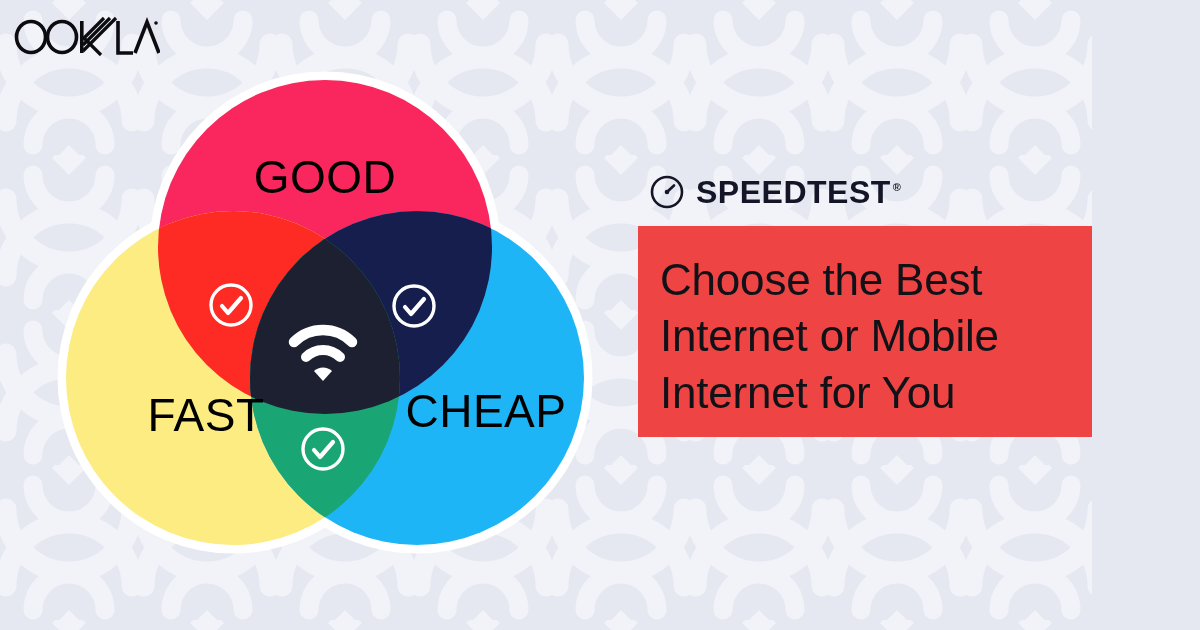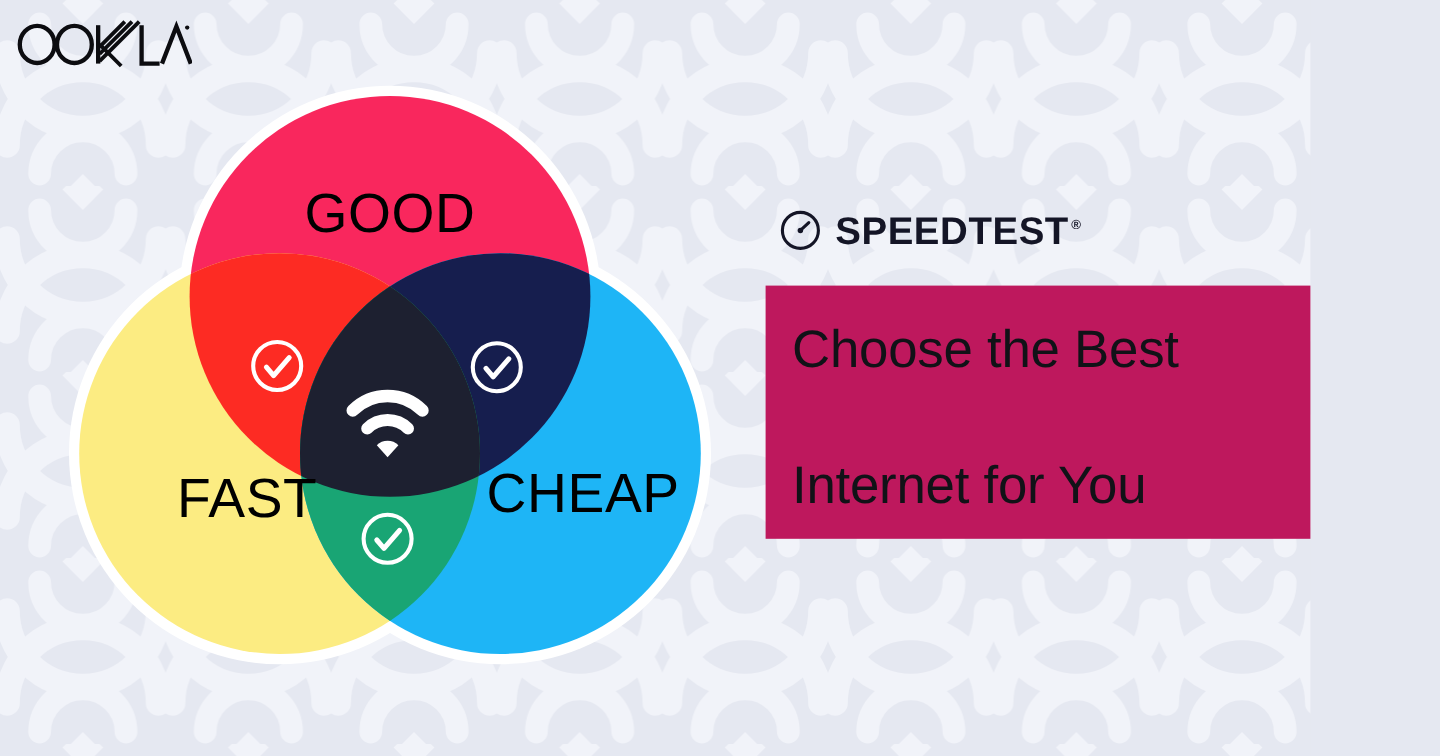--- a/index.html
+++ b/index.html
@@ -62,21 +62,21 @@
     left: 638px;
     top: 170px;
     width: 480px;
   }
 
   #speedtest-logo-row {
     display: flex;
     align-items: center;
     height: 44px;
     margin-left: 12px;
-    margin-bottom: 24px;
+    margin-bottom: 12px;
   }
   #speedtest-gauge {
     width: 34px;
     height: 34px;
     margin-right: 12px;
     flex: 0 0 auto;
   }
   #speedtest-wordmark {
     font-family: "Liberation Sans", sans-serif;
     font-weight: bold;
@@ -88,21 +88,21 @@
   }
   #speedtest-reg {
     font-size: 11px;
     vertical-align: super;
     font-weight: bold;
     color: #141526;
     margin-left: 2px;
   }
 
   #headline-box {
-    background: #be185d;
+    background: #ef4444;
     width: 478px;
     height: 211px;
     box-sizing: border-box;
     padding: 26px 24px 20px 22px;
   }
   #headline {
     font-family: "Liberation Sans", sans-serif;
     font-weight: 400;
     font-size: 44px;
     line-height: 1.28;
@@ -239,20 +239,20 @@
         <circle cx="17" cy="17" r="15" fill="none" stroke="#141526" stroke-width="2.6"></circle>
         <circle cx="17" cy="17" r="2.3" fill="#141526"></circle>
         <path d="M17 17 L 24 10.5" stroke="#141526" stroke-width="2.6" stroke-linecap="round"></path>
       </svg>
       <div id="speedtest-wordmark"><span>SPEEDTEST</span><span id="speedtest-reg">®</span></div>
     </div>
 
     <div id="headline-box">
       <h1 id="headline">
         <span>Choose the Best</span><br>
-        <br>
+        <span>Internet or Mobile</span><br>
         <span>Internet for You</span>
       </h1>
     </div>
 
   </div>
 
 </div>
 
 </body></html>

